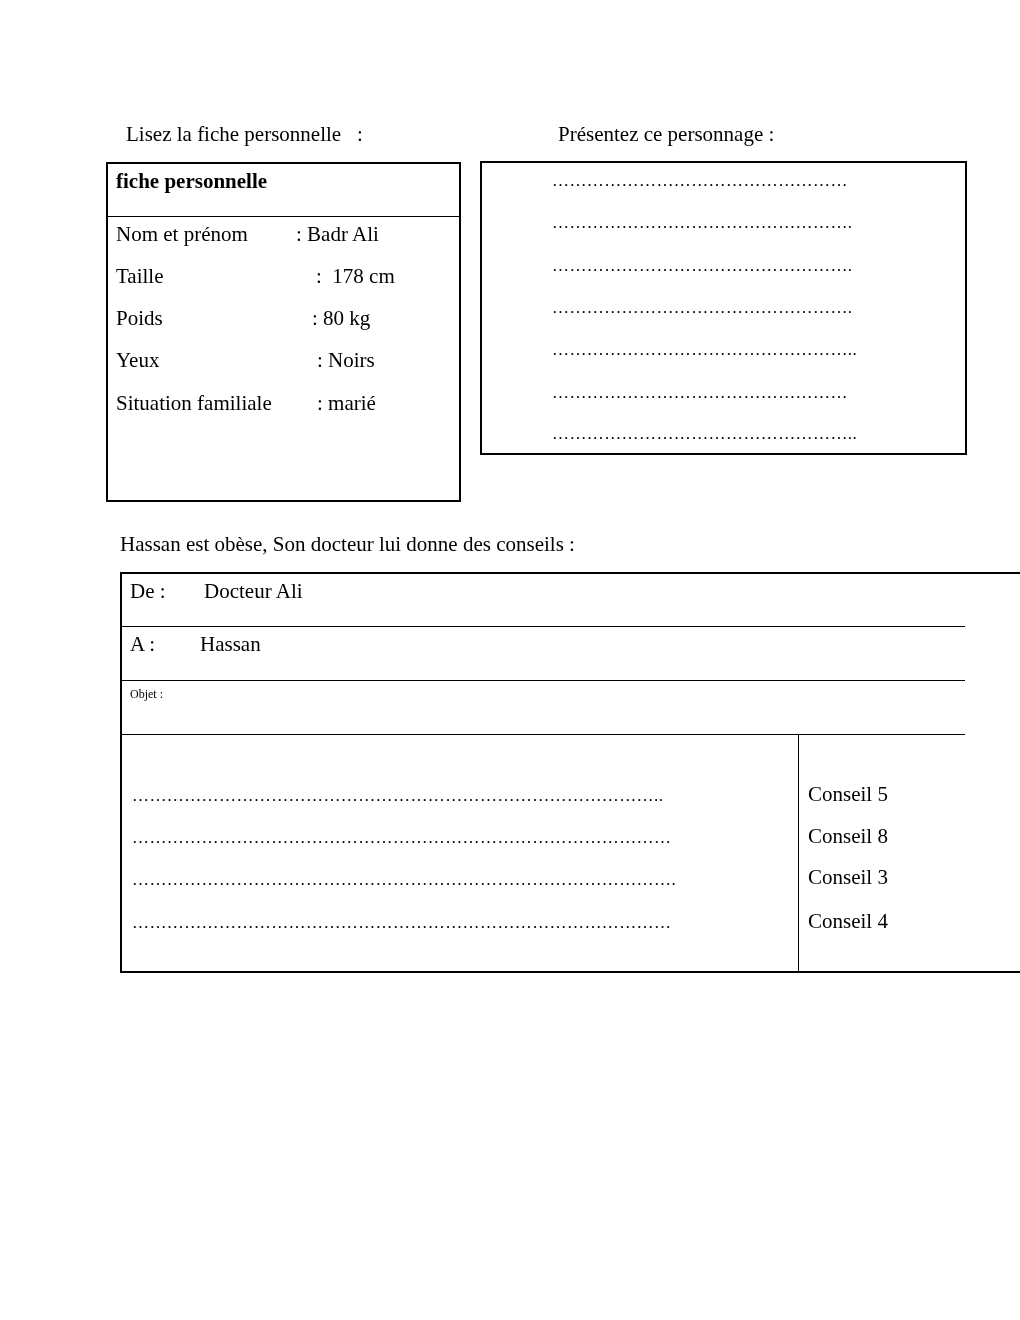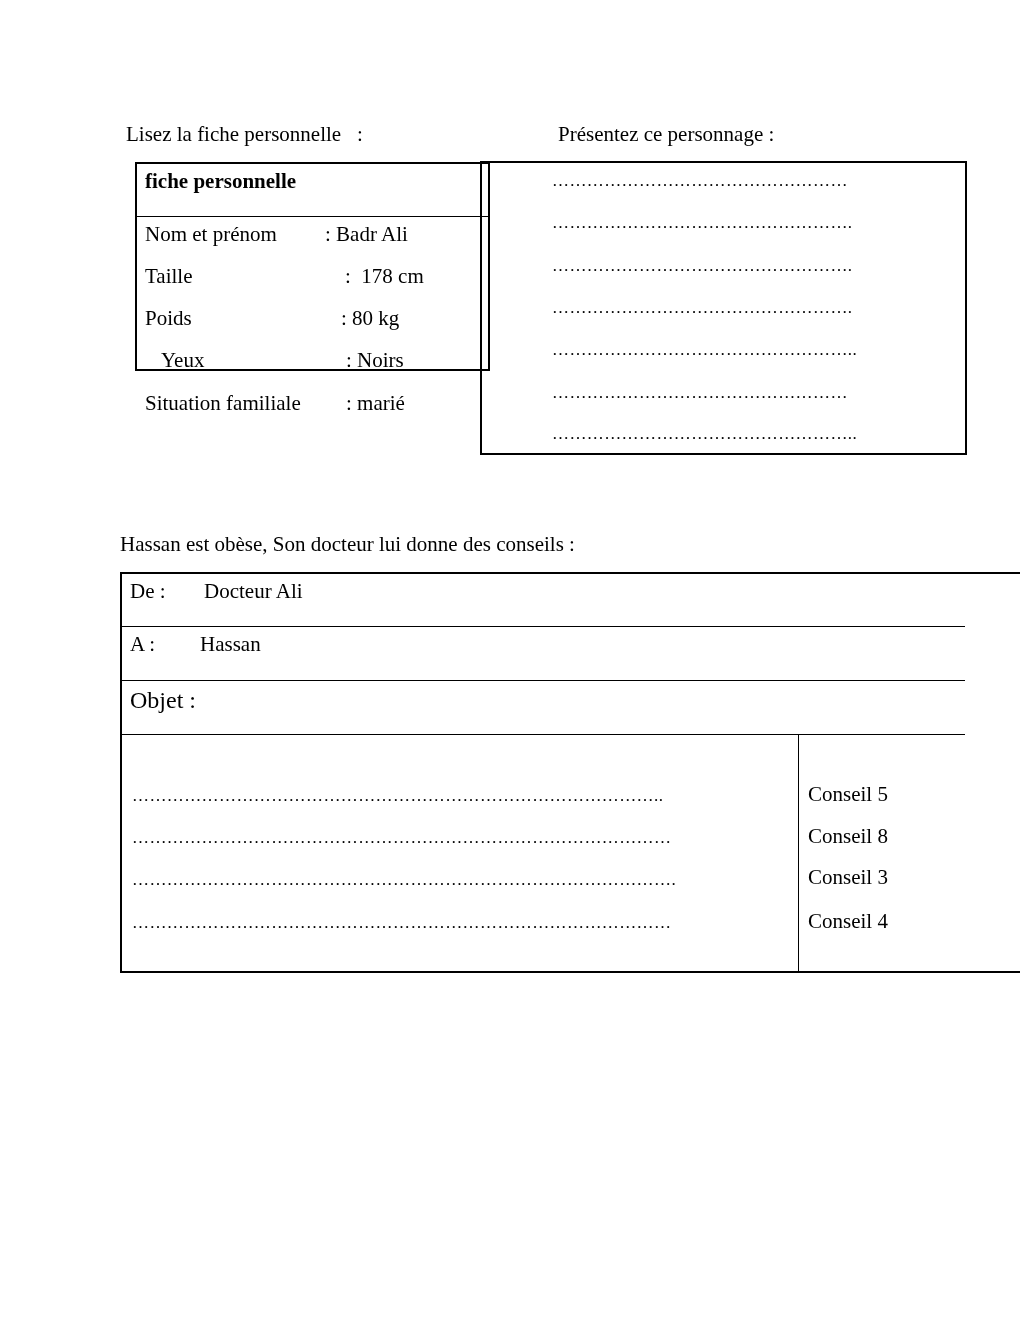--- a/index.html
+++ b/index.html
@@ -12,34 +12,34 @@
     .dots { position: absolute; font-size: 17px; letter-spacing: 0.4px; white-space: pre; }
     .hline { position: absolute; height: 0; border-top: 1.5px solid #000; }
     .vline { position: absolute; width: 0; border-left: 1.5px solid #000; }
   </style>
 </head>
 <body>
 
 <div class="abs heading" style="left:126px; top:122px;">Lisez la fiche personnelle   :</div>
 <div class="abs heading" style="left:558px; top:122px;">Présentez ce personnage :</div>
 
-<div class="box" style="left:135px; top:162px; width:355px; height:209px;">
+<div class="box" style="left:106px; top:162px; width:355px; height:340px;">
   <div class="hline" style="left:0; top:52px; width:351px;"></div>
   <div class="t" style="left:8px; top:5px; font-weight:bold;">fiche personnelle</div>
 
   <div class="t" style="left:8px; top:58px;">Nom et prénom</div>
   <div class="t" style="left:188px; top:58px;">: Badr Ali</div>
 
   <div class="t" style="left:8px; top:100px;">Taille</div>
   <div class="t" style="left:208px; top:100px;">:  178 cm</div>
 
   <div class="t" style="left:8px; top:142px;">Poids</div>
   <div class="t" style="left:204px; top:142px;">: 80 kg</div>
 
-  <div class="t" style="left:8px; top:184px;margin-left:16px;">Yeux</div>
+  <div class="t" style="left:8px; top:184px;">Yeux</div>
   <div class="t" style="left:209px; top:184px;">: Noirs</div>
 
   <div class="t" style="left:8px; top:227px;">Situation familiale</div>
   <div class="t" style="left:209px; top:227px;">: marié</div>
 </div>
 
 <div class="box" style="left:480px; top:161px; width:487px; height:294px;">
   <div class="dots" style="left:70px; top:8px;">……………………………………………</div>
   <div class="dots" style="left:70px; top:50px;">…………………………………………….</div>
   <div class="dots" style="left:70px; top:93px;">…………………………………………….</div>
@@ -56,21 +56,21 @@
   <div class="hline" style="left:0; top:106px; width:843px;"></div>
   <div class="hline" style="left:0; top:160px; width:843px;"></div>
   <div class="vline" style="left:676px; top:160px; height:237px;"></div>
 
   <div class="t" style="left:8px; top:5px;">De :</div>
   <div class="t" style="left:82px; top:5px;">Docteur Ali</div>
 
   <div class="t" style="left:8px; top:58px;">A :</div>
   <div class="t" style="left:78px; top:58px;">Hassan</div>
 
-  <div class="t" style="left:8px; top:113px; font-size:24px;">Objet :</div>
+  <div class="t" style="left:8px; top:113px; font-size:12px;">Objet :</div>
 
   <div class="dots" style="left:10px; top:212px;">………………………………………………………………………………..</div>
   <div class="dots" style="left:10px; top:254px;">…………………………………………………………………………………</div>
   <div class="dots" style="left:10px; top:296px;">………………………………………………………………………………….</div>
   <div class="dots" style="left:10px; top:339px;">…………………………………………………………………………………</div>
 
   <div class="t" style="left:686px; top:208px;">Conseil 5</div>
   <div class="t" style="left:686px; top:250px;">Conseil 8</div>
   <div class="t" style="left:686px; top:291px;">Conseil 3</div>
   <div class="t" style="left:686px; top:335px;">Conseil 4</div>

